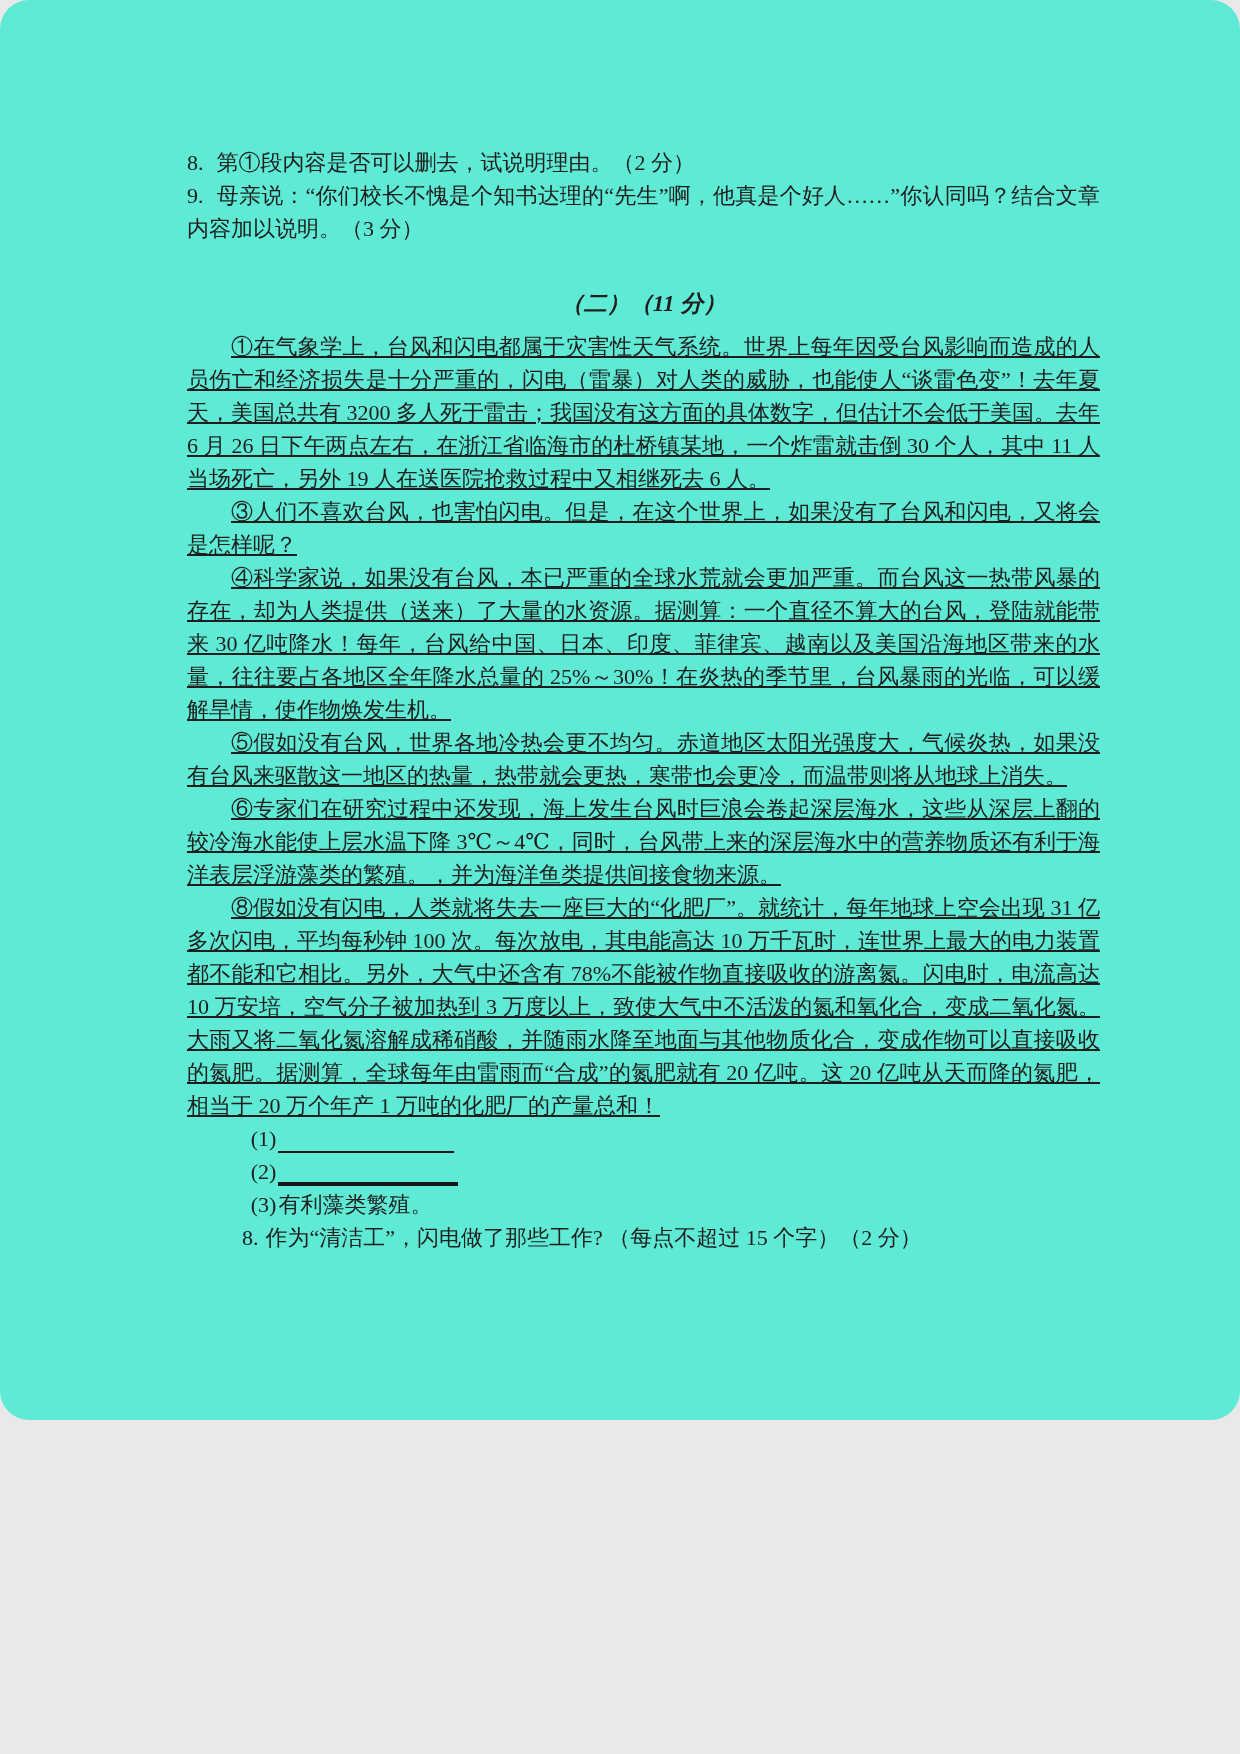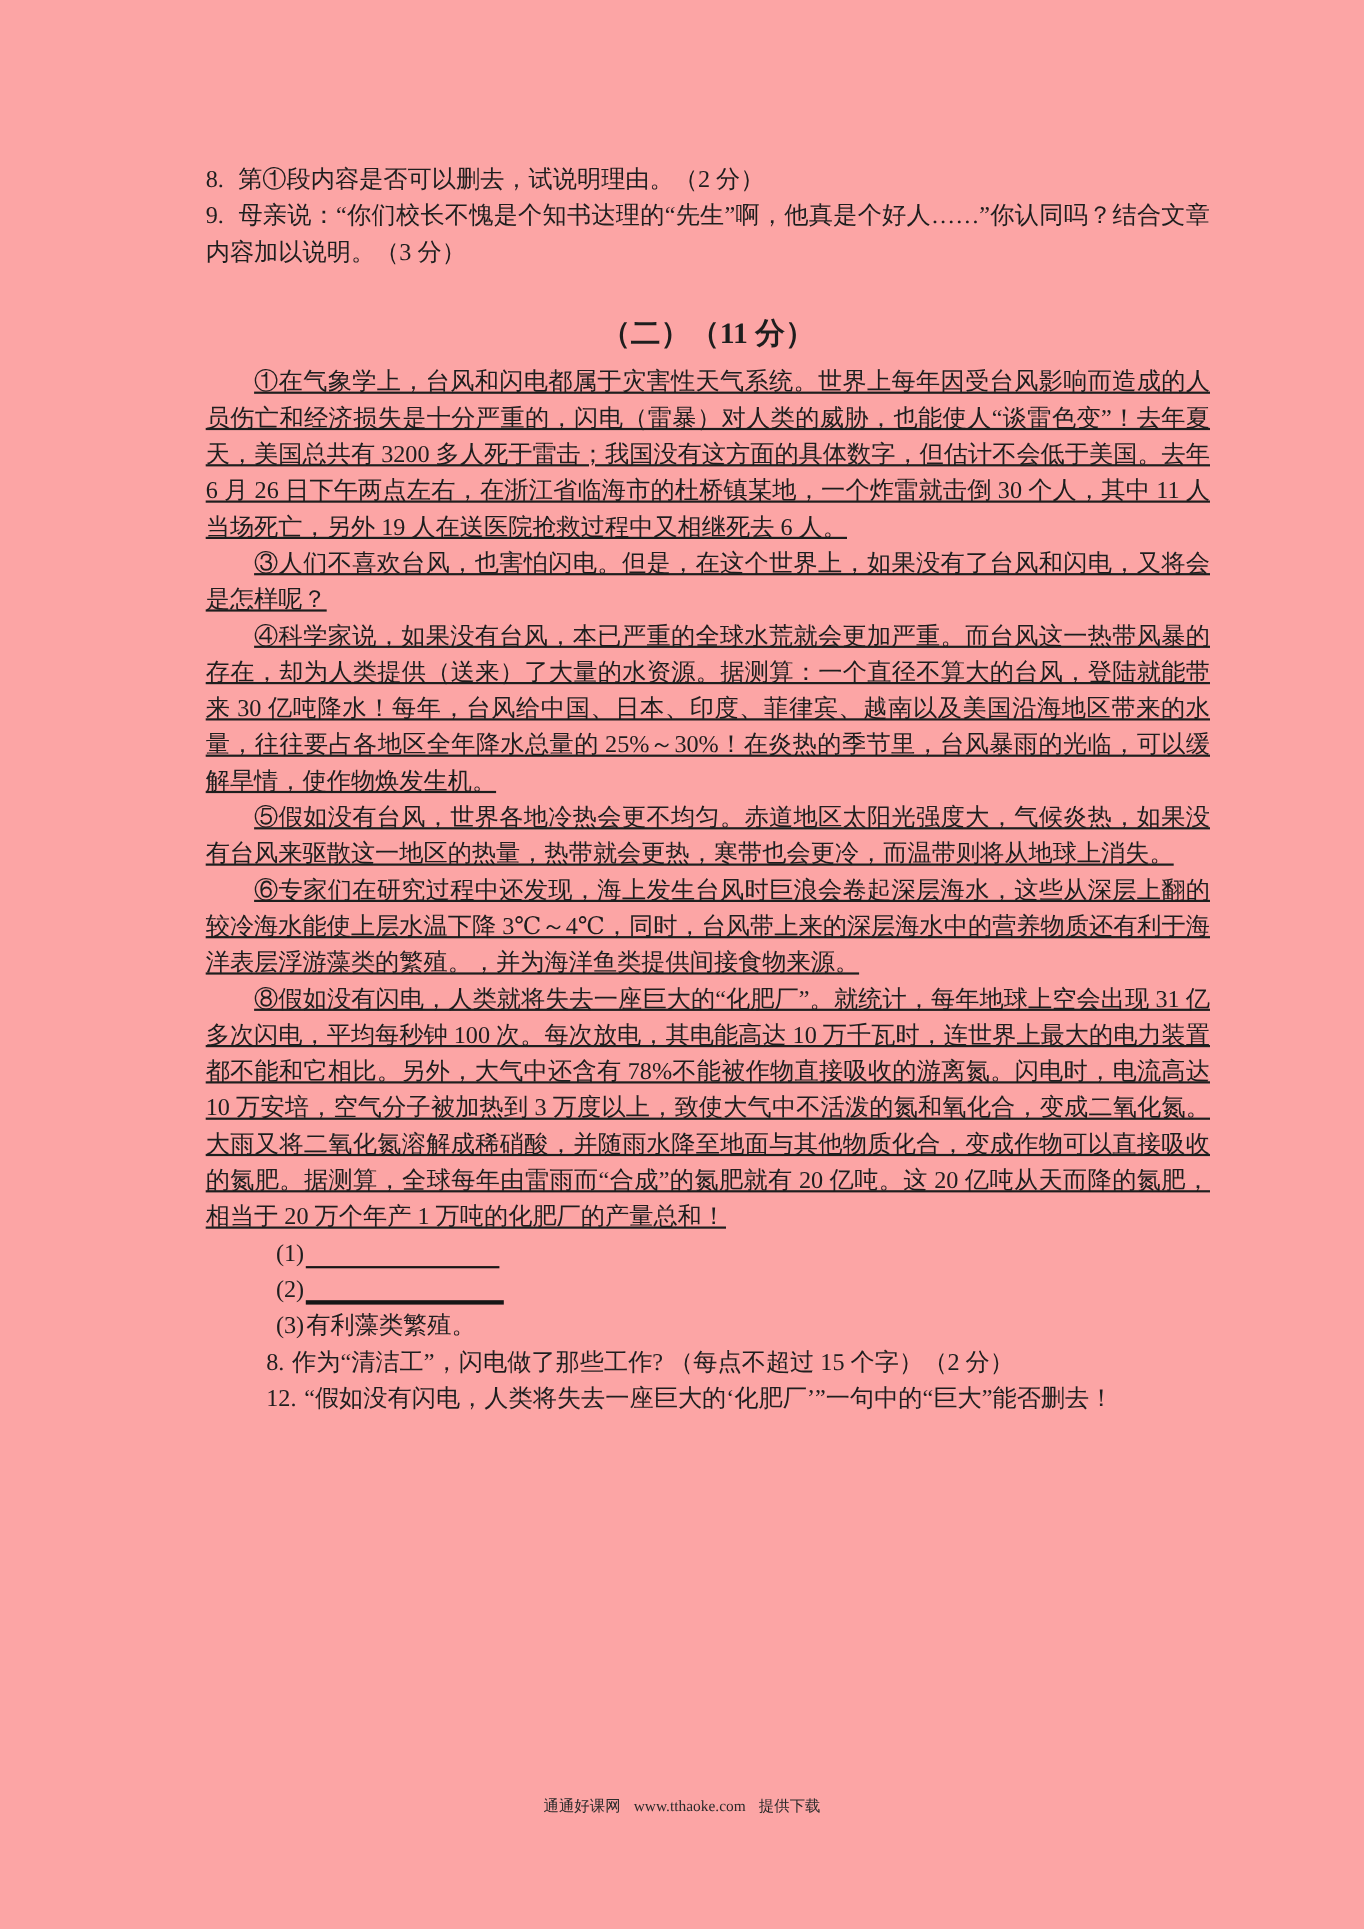--- a/index.html
+++ b/index.html
@@ -1,42 +1,44 @@
 <!DOCTYPE html>
 <html><head>
 <meta charset="utf-8">
 <style>
   html,body{margin:0;padding:0;}
   body{background:#e9e9e9;}
   .page{
     position:relative;
-    width:1240px;height:1754px;
+    width:1240px;height:1420px;
     margin:0 auto;
-    background:#fca5a5;
+    background:#5eead4;
     font-family:"Liberation Serif","DejaVu Serif",serif;
     color:#1e1e1e;
     overflow:hidden;
+    border-radius:29px;
   }
   .content{
     position:absolute;
     left:187px;top:146px;
     width:913px;
     font-size:22px;
     line-height:33px;
     text-align:justify;
   }
   p{margin:0;}
   .q-num{margin-right:13px;}
   .q-num-sm{margin-right:7px;}
   .section-heading{
     text-align:center;
-    font-size:27px;
+    font-size:23px;
     font-weight:600;
     line-height:33px;
     margin:42px 0 10px 0;
+    font-style:italic;
   }
   .para{text-indent:2em;text-decoration:underline;}
   .q-mid{text-indent:2.5em;}
   .blank-row{text-indent:2.9em;}
   .blank-label{margin-right:2px;}
   .uline{
     display:inline-block;
     width:176px;
     height:24px;
     vertical-align:-7px;
@@ -75,18 +77,17 @@
 
 
     <p class="blank-row"><span class="blank-label">(1)</span><span class="uline"></span></p>
 
     <p class="blank-row"><span class="blank-label">(2)</span><span class="uline thick"></span></p>
 
     <p class="blank-row"><span class="blank-label">(3)</span><span>有利藻类繁殖。</span></p>
 
     <p class="q-mid"><span class="q-num-sm">8.</span><span>作为“清洁工”，闪电做了那些工作? （每点不超过 15 个字）（2 分）</span></p>
 
-    <p class="q-mid"><span class="q-num-sm">12.</span><span>“假如没有闪电，人类将失去一座巨大的‘化肥厂’”一句中的“巨大”能否删去！</span></p>
 
   </div>
 
   <div class="footer"><span>通通好课网</span><span>www.tthaoke.com</span><span>提供下载</span></div>
 </div>
 
 </body></html>

